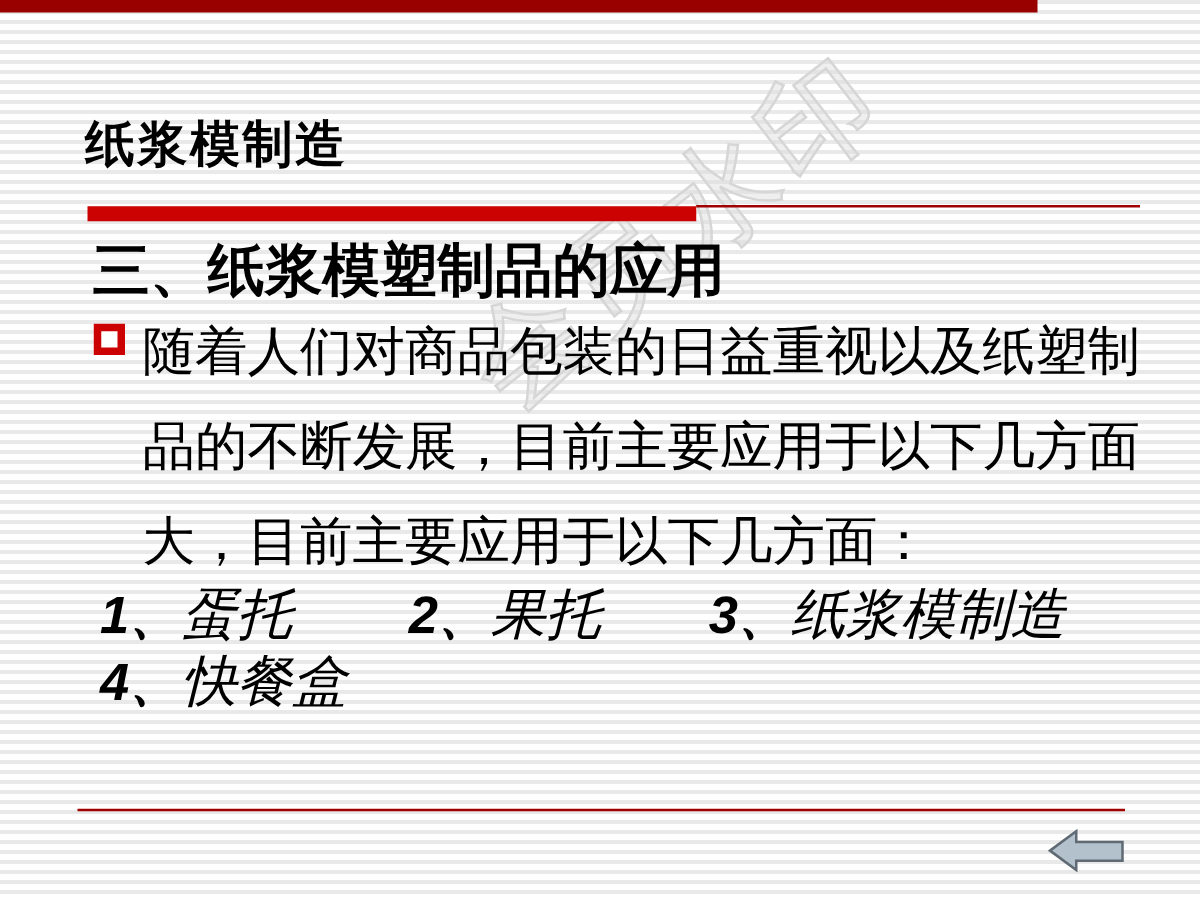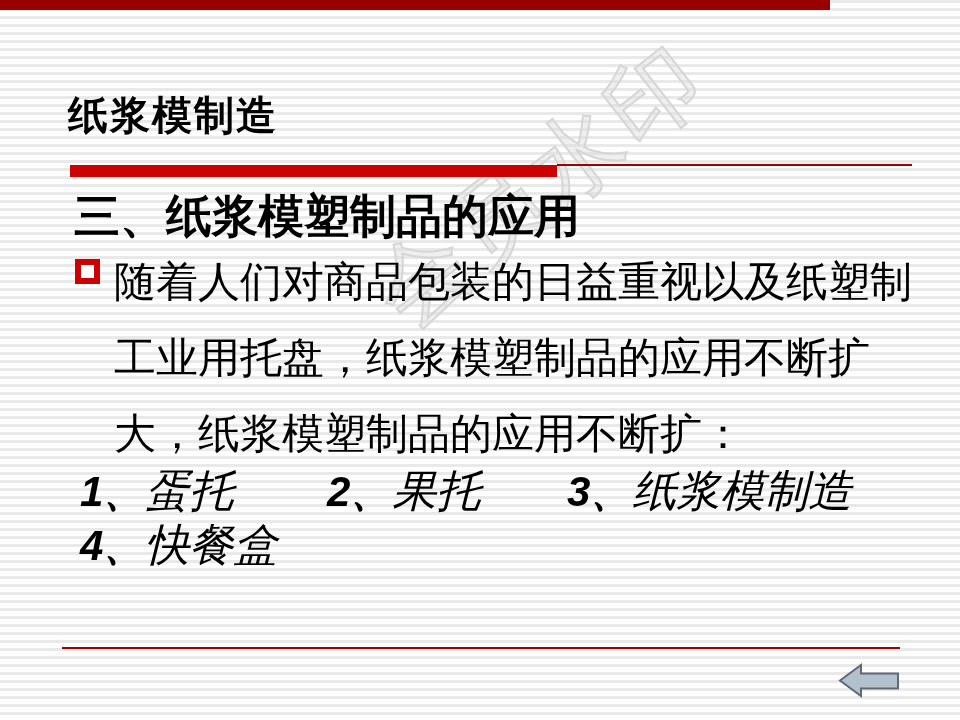--- a/index.html
+++ b/index.html
@@ -118,22 +118,22 @@
 
     <div class="title-rule-thick"></div>
     <div class="title-rule-thin"></div>
 
     <div class="section-heading">三、纸浆模塑制品的应用</div>
 
     <div class="square-bullet"></div>
 
     <div class="paragraph">
       <div>随着人们对商品包装的日益重视以及纸塑制</div>
-      <div>工业用托盘，纸浆模塑制品的应用不断扩</div>
-      <div>大，纸浆模塑制品的应用不断扩：</div>
+      <div>品的不断发展，目前主要应用于以下几方面</div>
+      <div>大，目前主要应用于以下几方面：</div>
     </div>
 
     <div class="list-row list-row-1">
       <div class="list-item li-1"><span class="num">1、</span><span>蛋托</span></div>
       <div class="list-item li-2"><span class="num">2、</span><span>果托</span></div>
       <div class="list-item li-3"><span class="num">3、</span><span>纸浆模制造</span></div>
     </div>
 
     <div class="list-row list-row-2">
       <div class="list-item li-4"><span class="num">4、</span><span>快餐盒</span></div>

